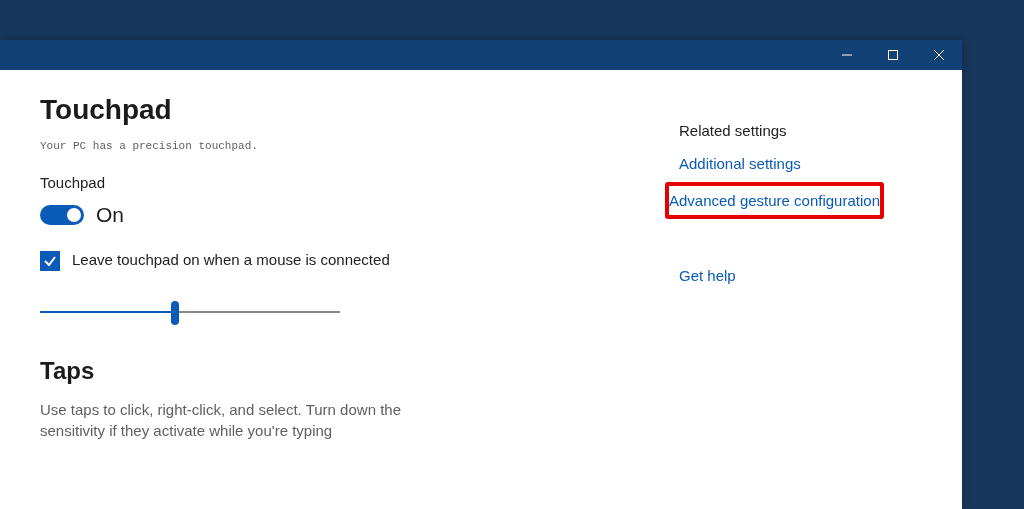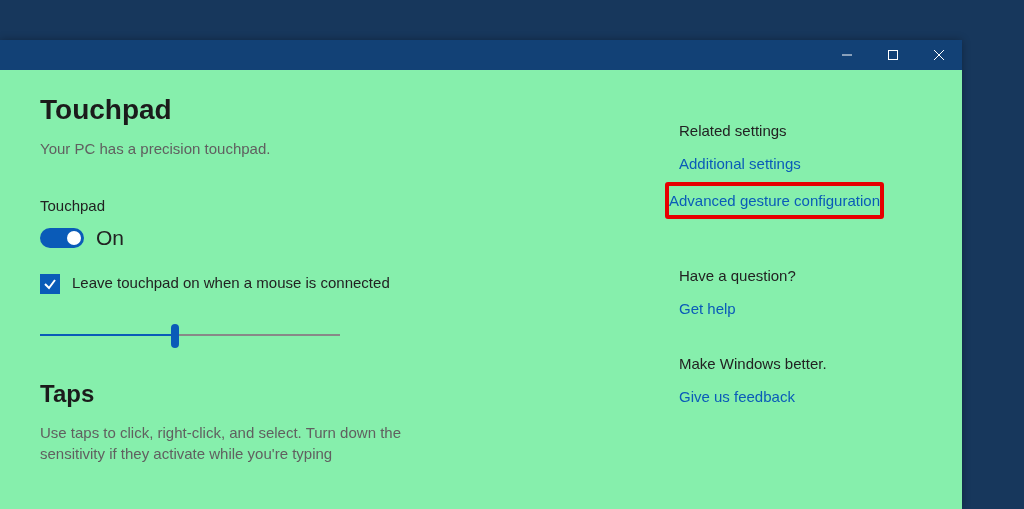--- a/index.html
+++ b/index.html
@@ -10,21 +10,21 @@
     height: 509px;
     overflow: hidden;
     position: relative;
   }
   .window {
     position: absolute;
     top: 40px;
     left: 0;
     width: 962px;
     height: 469px;
-    background: #86efac;
+    background: #ffffff;
     box-shadow: 0 0 8px rgba(0,0,0,0.3);
   }
   .titlebar {
     height: 30px;
     background: #124176;
     display: flex;
     justify-content: flex-end;
     align-items: center;
   }
   .win-btn {
@@ -46,23 +46,24 @@
     flex: 1;
     padding: 24px 0 0 40px;
   }
   h1 {
     font-size: 28px;
     font-weight: 600;
     color: #1b1b1b;
     margin-bottom: 14px;
   }
   .subtitle {
-    font-size: 15px;
+    font-size: 11px;
     color: #606060;
-    margin-bottom: 40px;
+    margin-bottom: 22px;
+    font-family: Liberation Mono, monospace;
   }
   .section-label {
     font-size: 15px;
     color: #222;
     margin-bottom: 12px;
   }
   .toggle-row {
     display: flex;
     align-items: center;
     gap: 12px;
@@ -242,23 +243,18 @@
     <div class="sidebar">
       <div class="side-block">
         <div class="side-heading">Related settings</div>
         <span class="side-link">Additional settings</span>
         <div class="highlight">
           <span class="side-link" style="margin-bottom:0">Advanced gesture configuration</span>
         </div>
       </div>
 
       <div class="side-block">
-        <div class="side-heading">Have a question?</div>
         <span class="side-link">Get help</span>
       </div>
 
-      <div class="side-block">
-        <div class="side-heading">Make Windows better.</div>
-        <span class="side-link">Give us feedback</span>
-      </div>
     </div>
   </div>
 </div>
 
 </body></html>

